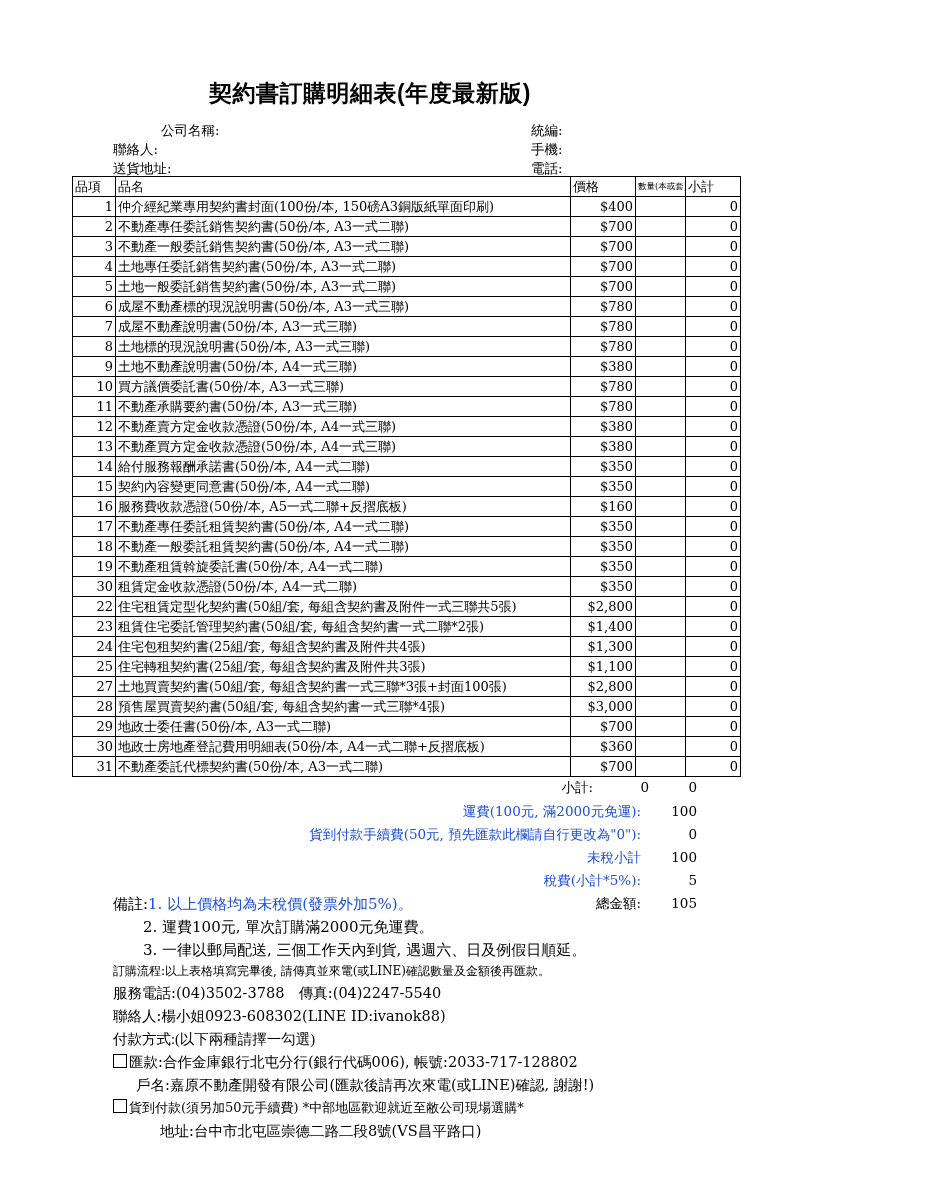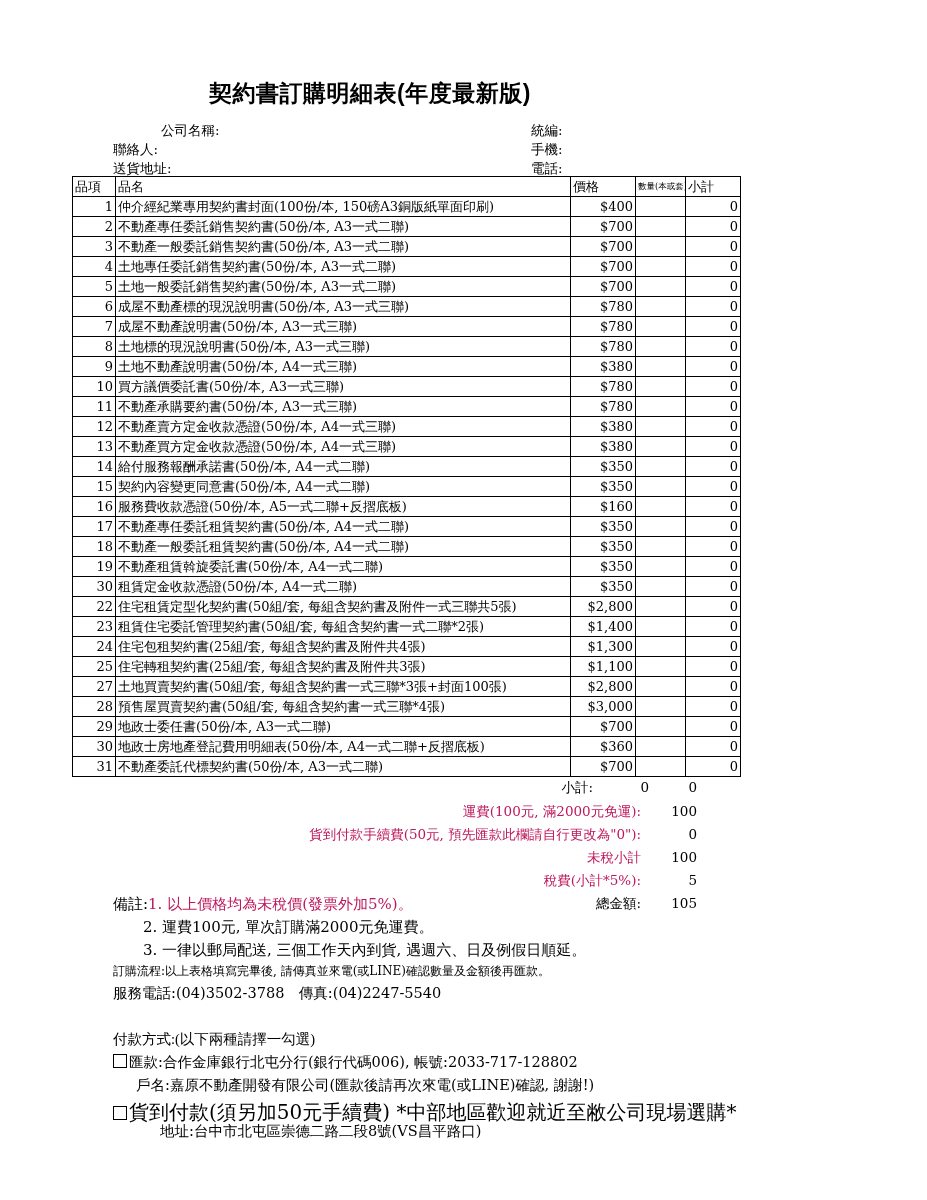--- a/index.html
+++ b/index.html
@@ -104,21 +104,21 @@
     position: absolute;
     width: 48px;
     text-align: right;
   }
 
   .subtotal-line { left: 0; top: 779px; width: 697px; }
   .subtotal-line .sum-label { right: 104px; }
   .subtotal-line .sum-qty  { left: 603px; }
   .subtotal-line .sum-val  { left: 649px; }
 
-  .red { color: #be185d; }
+  .red { color: #1d4ed8; }
 
   .fee-line  { left: 0; top: 803px; width: 697px; }
   .cod-line  { left: 0; top: 826px; width: 697px; }
   .untax-line{ left: 0; top: 849px; width: 697px; }
   .tax-line  { left: 0; top: 872px; width: 697px; }
   .total-line{ left: 0; top: 895px; width: 697px; }
 
   .fee-line .sum-label,
   .cod-line .sum-label,
   .untax-line .sum-label,
@@ -140,21 +140,21 @@
   .note-1 { left: 113px; top: 895px; }
   .note-2 { left: 143px; top: 918px; }
   .note-3 { left: 143px; top: 941px; }
 
   .flow    { left: 113px; top: 963px; font-size: 12px; }
   .phone   { left: 113px; top: 984px; font-size: 14.5px; }
   .contact { left: 113px; top: 1007px; font-size: 14.5px; }
   .paymethod { left: 113px; top: 1030px; font-size: 14.5px; font-family: Liberation Serif, serif; }
   .pay-1   { left: 113px; top: 1053px; font-size: 14.5px; }
   .pay-1b  { left: 136px; top: 1076px; font-size: 14.5px; }
-  .pay-2   { left: 113px; top: 1099px; font-size: 20px; }
+  .pay-2   { left: 113px; top: 1099px; font-size: 13px; }
   .pay-2b  { left: 160px; top: 1122px; font-size: 14.5px; }
 
   .chk {
     display: inline-block;
     width: 12px;
     height: 12px;
     border: 1.4px solid #000;
     margin-right: 2px;
     vertical-align: -1px;
   }
@@ -420,20 +420,21 @@
     <span class="sum-label">總金額:</span>
     <span class="sum-val">105</span>
   </div>
 
   <div class="note note-1"><span>備註:</span><span class="red">1. 以上價格均為未稅價(發票外加5%)。</span></div>
   <div class="note note-2">2. 運費100元, 單次訂購滿2000元免運費。</div>
   <div class="note note-3">3. 一律以郵局配送, 三個工作天內到貨, 遇週六、日及例假日順延。</div>
 
   <div class="note flow">訂購流程:以上表格填寫完畢後, 請傳真並來電(或LINE)確認數量及金額後再匯款。</div>
   <div class="note phone">服務電話:(04)3502-3788　傳真:(04)2247-5540</div>
+  <div class="note contact">聯絡人:楊小姐0923-608302(LINE ID:ivanok88)</div>
   <div class="note paymethod">付款方式:(以下兩種請擇一勾選)</div>
 
   <div class="note pay-1"><span class="chk"></span><span>匯款:合作金庫銀行北屯分行(銀行代碼006), 帳號:2033-717-128802</span></div>
   <div class="note pay-1b">戶名:嘉原不動產開發有限公司(匯款後請再次來電(或LINE)確認, 謝謝!)</div>
 
   <div class="note pay-2"><span class="chk"></span><span>貨到付款(須另加50元手續費) *中部地區歡迎就近至敝公司現場選購*</span></div>
   <div class="note pay-2b">地址:台中市北屯區崇德二路二段8號(VS昌平路口)</div>
 
 </div>
 

